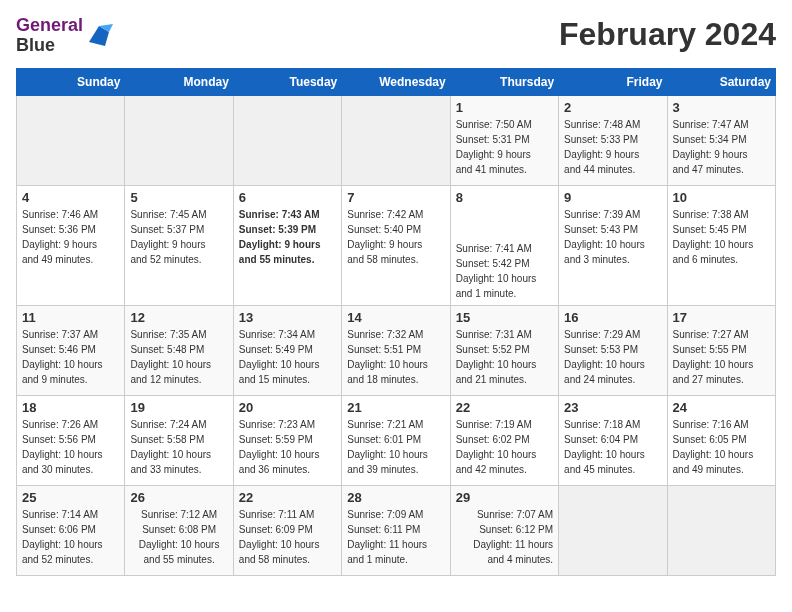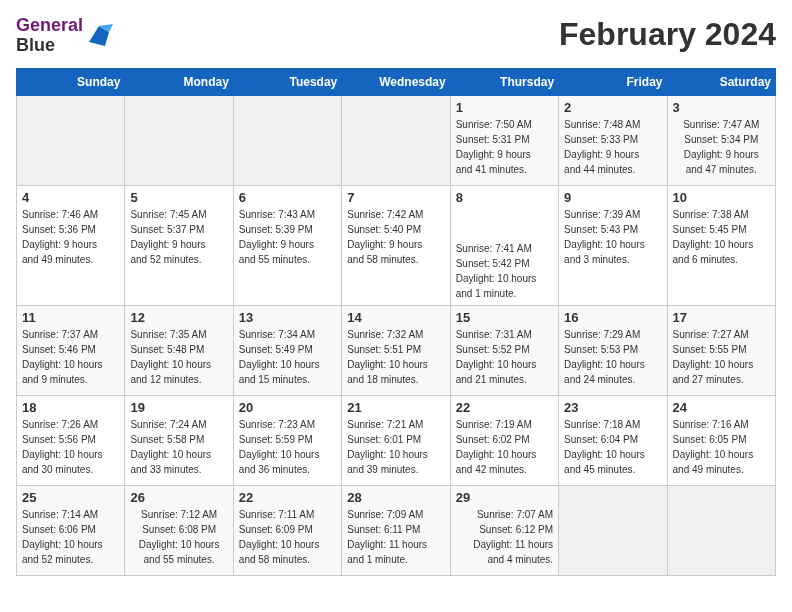--- a/index.html
+++ b/index.html
@@ -133,21 +133,21 @@
         </td>
         <td>
           <div class="day-number">2</div>
           <div class="day-info" style="white-space: pre-line;">Sunrise: 7:48 AM
 Sunset: 5:33 PM
 Daylight: 9 hours
 and 44 minutes.</div>
         </td>
         <td>
           <div class="day-number">3</div>
-          <div class="day-info" style="white-space: pre-line; text-align: center;">Sunrise: 7:47 AM
+          <div class="day-info" style="white-space: pre-line;">Sunrise: 7:47 AM
 Sunset: 5:34 PM
 Daylight: 9 hours
 and 47 minutes.</div>
         </td>
       </tr>
       <tr>
         <td>
           <div class="day-number">4</div>
           <div class="day-info" style="white-space: pre-line;">Sunrise: 7:46 AM
 Sunset: 5:36 PM
@@ -156,21 +156,21 @@
         </td>
         <td>
           <div class="day-number">5</div>
           <div class="day-info" style="white-space: pre-line;">Sunrise: 7:45 AM
 Sunset: 5:37 PM
 Daylight: 9 hours
 and 52 minutes.</div>
         </td>
         <td>
           <div class="day-number">6</div>
-          <div class="day-info" style="white-space: pre-line;">Sunrise: 7:43 AM
+          <div class="day-info" style="white-space: pre-line; font-weight: bold;">Sunrise: 7:43 AM
 Sunset: 5:39 PM
 Daylight: 9 hours
 and 55 minutes.</div>
         </td>
         <td>
           <div class="day-number">7</div>
           <div class="day-info" style="white-space: pre-line;">Sunrise: 7:42 AM
 Sunset: 5:40 PM
 Daylight: 9 hours
 and 58 minutes.</div>

